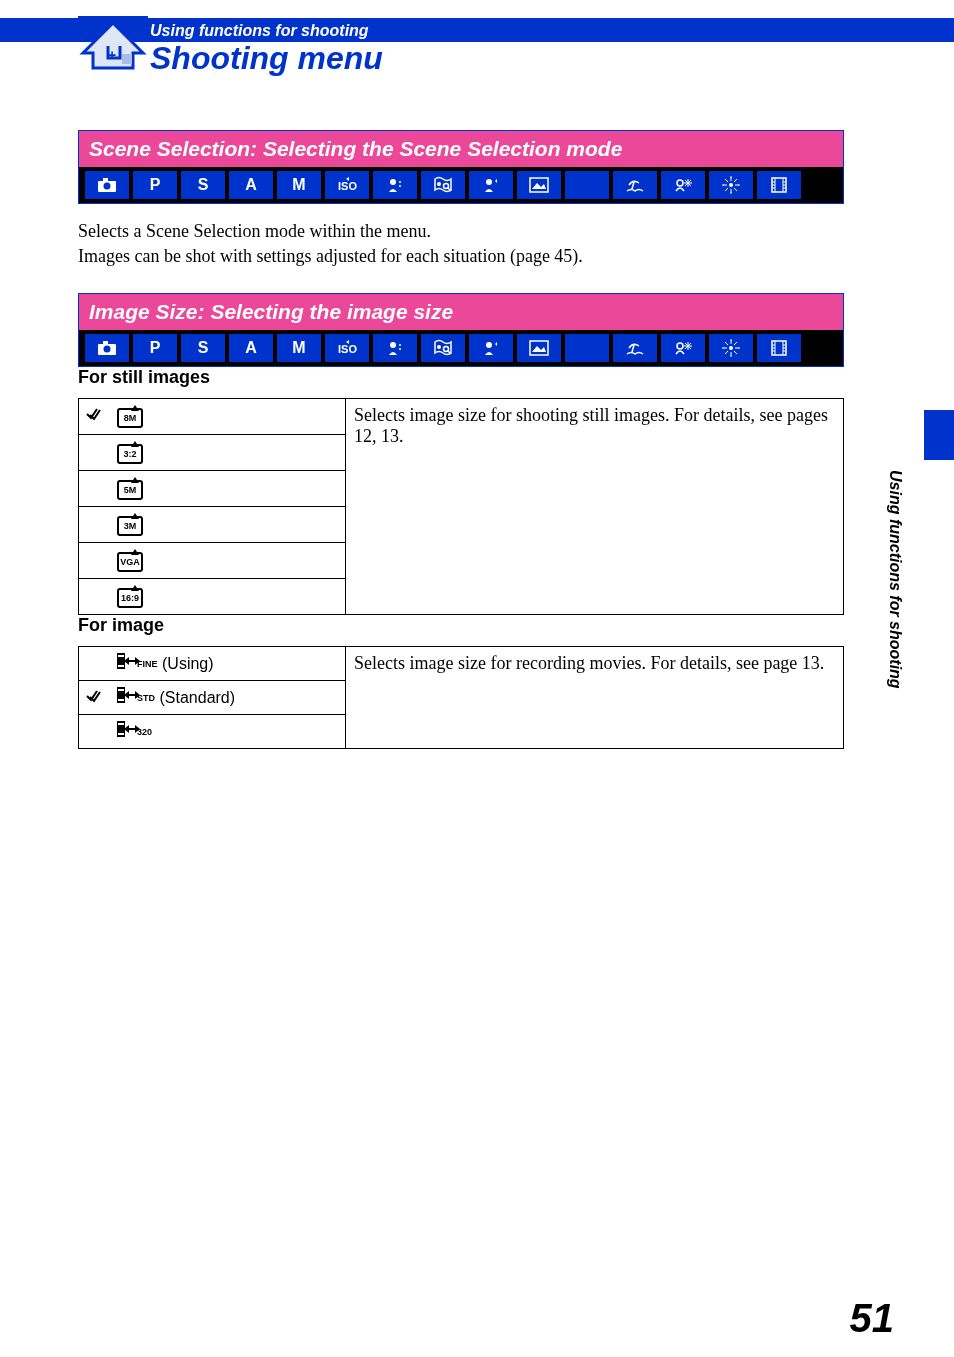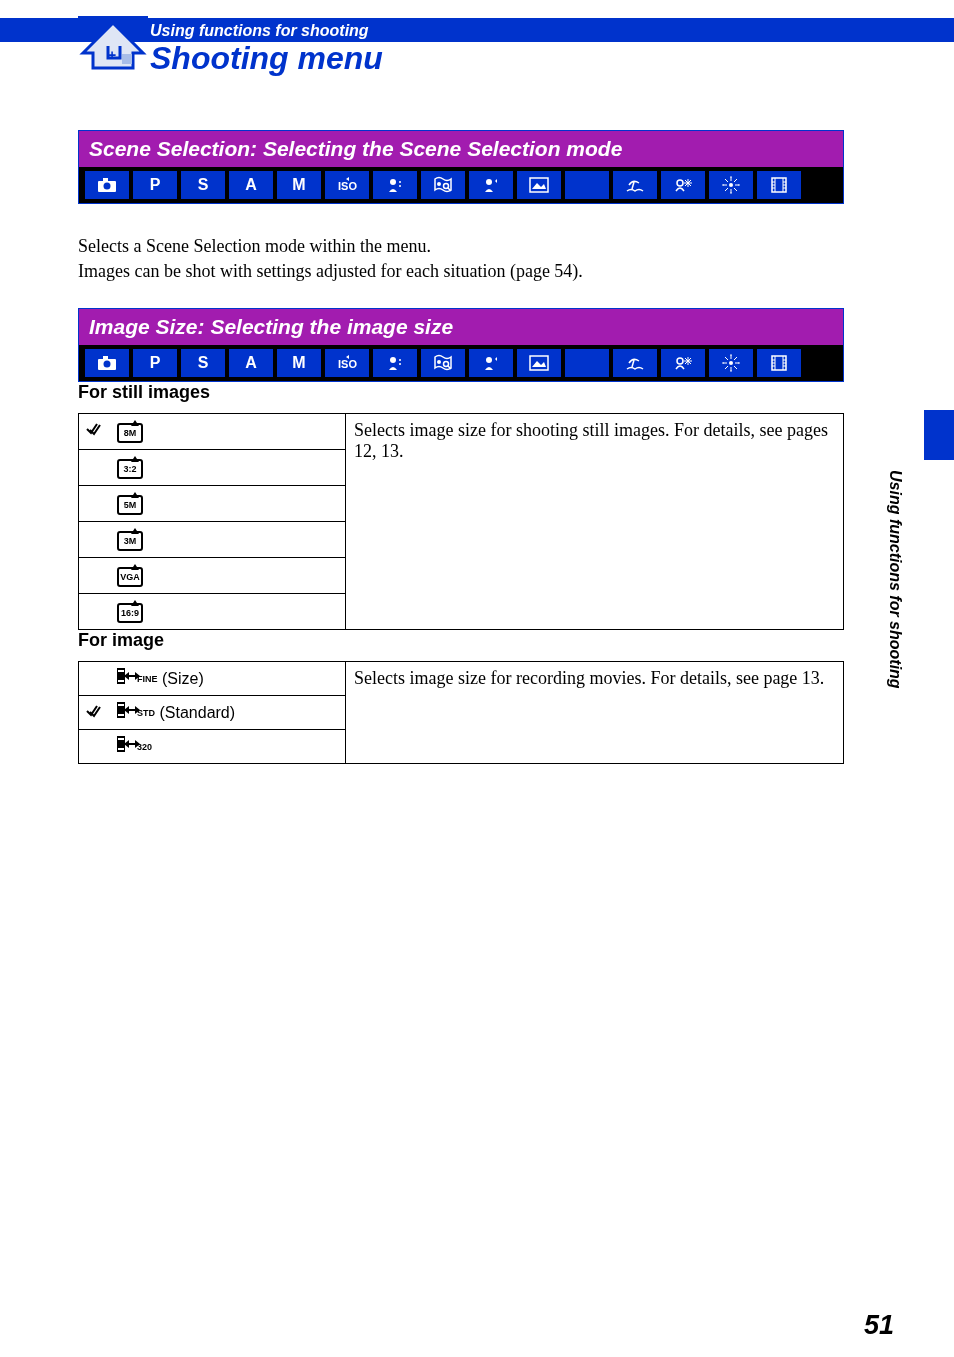--- a/index.html
+++ b/index.html
@@ -60,21 +60,21 @@
     font-size: 18px;
     font-family: "Times New Roman", serif;
   }
   .content p { margin: 0 0 4px 0; }
   .check-icon svg, .inline-check svg { vertical-align: middle; }
   .section-banner {
     margin-top: 26px;
     border: 1px solid #0033cc;
   }
   .section-banner .title-row {
-    background: #a21caf;
+    background: #ec4899;
     color: #fff;
     font-weight: bold;
     font-style: italic;
     font-family: Arial, sans-serif;
     font-size: 21px;
     padding: 6px 10px;
   }
   .icon-row {
     background: #000;
     padding: 4px 6px;
@@ -170,21 +170,21 @@
     font-family: Arial, sans-serif;
     font-size: 16px;
   }
   .page-number {
     position: absolute;
     right: 60px;
     bottom: 16px;
     font-family: Arial, sans-serif;
     font-weight: bold;
     font-style: italic;
-    font-size: 27px;
+    font-size: 40px;
   }
   .movie-glyph {
     display:inline-flex;
     align-items:center;
     gap:0;
     font-family: Arial,sans-serif;
   }
   .movie-glyph .film {
     width: 8px;
     height: 16px;
@@ -353,22 +353,22 @@
             <line x1="2" y1="6" x2="5" y2="6" stroke="#fff"></line>
             <line x1="2" y1="9" x2="5" y2="9" stroke="#fff"></line>
             <line x1="2" y1="12" x2="5" y2="12" stroke="#fff"></line>
             <line x1="13" y1="6" x2="16" y2="6" stroke="#fff"></line>
             <line x1="13" y1="9" x2="16" y2="9" stroke="#fff"></line>
             <line x1="13" y1="12" x2="16" y2="12" stroke="#fff"></line>
           </svg>
         </div>
       </div>
   </div>
-  <p style="margin-top:32px">Selects a Scene Selection mode within the menu.</p>
-  <p>Images can be shot with settings adjusted for each situation (page 54).</p>
+  <p style="margin-top:17px">Selects a Scene Selection mode within the menu.</p>
+  <p>Images can be shot with settings adjusted for each situation (page 45).</p>
 
   <div class="section-banner">
     <div class="title-row">Image Size: Selecting the image size</div>
     <div class="icon-row" id="icon-row-2">
         <div class="icon-cell">
           <svg width="20" height="16" viewBox="0 0 20 16">
             <rect x="1" y="4" width="18" height="11" rx="1" fill="#fff"></rect>
             <rect x="6" y="1" width="5" height="4" fill="#fff"></rect>
             <circle cx="10" cy="9" r="3.5" fill="#0033cc"></circle>
           </svg>
@@ -521,21 +521,21 @@
   <div class="sub-heading">For image</div>
 
   <table class="settings">
     <tbody id="movie-tbody">
         <tr>
           <td class="chk"></td>
           <td class="opt"><span class="movie-glyph">
               <span class="film"></span>
               <span class="arrow"></span>
               <span class="sub">FINE</span>
-            </span> <span style="font-family:Arial;font-size:16px">(Size)</span></td>
+            </span> <span style="font-family:Arial;font-size:16px">(Using)</span></td>
           <td class="desc" rowspan="3">Selects image size for recording movies. For details, see page 13.</td>
         </tr>
         <tr>
           <td class="chk"><svg width="16" height="14" viewBox="0 0 16 14">
               <path d="M1 7 L5 11 L11 2" fill="none" stroke="#000" stroke-width="2"></path>
               <path d="M4 8 L8 12 L14 3" fill="none" stroke="#000" stroke-width="2"></path>
             </svg></td>
           <td class="opt"><span class="movie-glyph">
               <span class="film"></span>
               <span class="arrow"></span>

